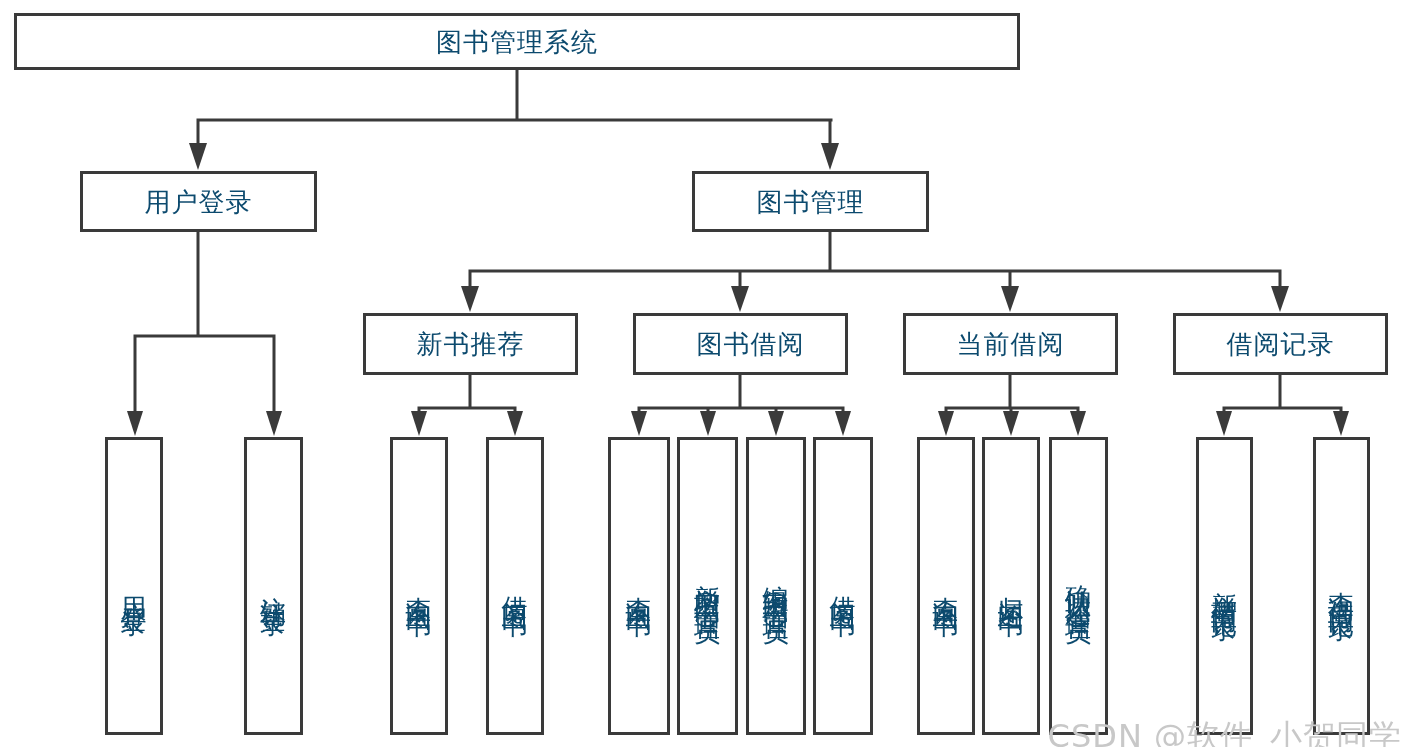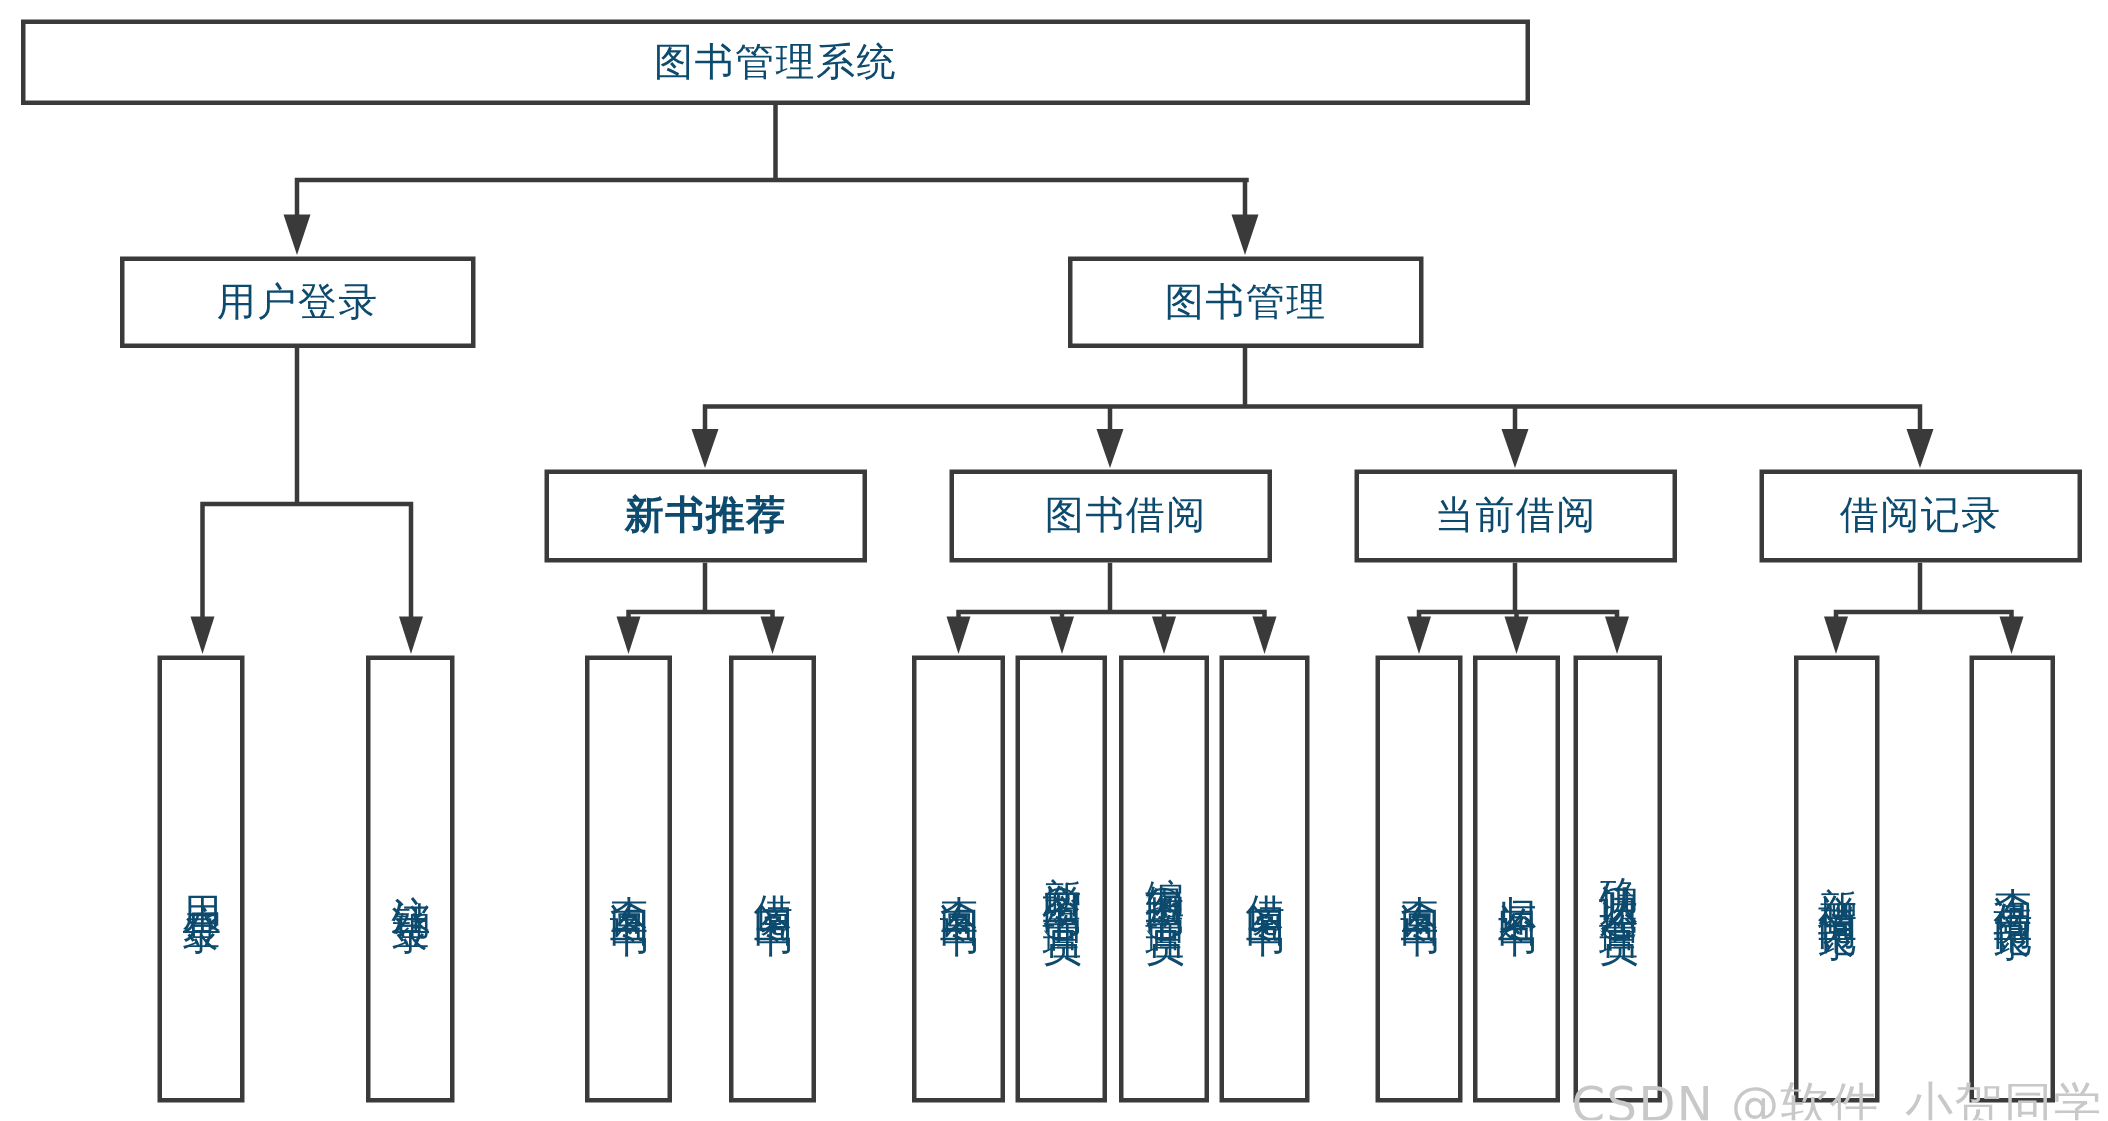--- a/index.html
+++ b/index.html
@@ -33,23 +33,23 @@
   }
   .vnode span {
     writing-mode: vertical-rl;
     text-orientation: mixed;
     letter-spacing: 5px;
     white-space: nowrap;
   }
   
   .n-root   { left: 14px;  top: 13px;  width: 1006px; height: 57px; }
   .n-l2a    { left: 80px;  top: 171px; width: 237px;  height: 61px; }
-  .n-l2b    { left: 712px; top: 171px; width: 237px;  height: 61px; }
+  .n-l2b    { left: 692px; top: 171px; width: 237px;  height: 61px; }
   .n-l3     { top: 313px; width: 215px; height: 62px; }
-  .n-l3a    { left: 363px; font-weight: bold; }
+  .n-l3a    { left: 363px; }
   .n-l3b    { left: 633px; padding-left: 20px; }
   .n-l3c    { left: 903px; }
   .n-l3d    { left: 1173px; }
   .leaf     { top: 437px; height: 298px; }
   .leaf-a1  { left: 105px;  width: 58px; }
   .leaf-a2  { left: 244px;  width: 59px; }
   .leaf-b1  { left: 390px;  width: 58px; }
   .leaf-b2  { left: 486px;  width: 58px; }
   .leaf-c1  { left: 608px;  width: 62px; }
   .leaf-c2  { left: 677px;  width: 61px; }

